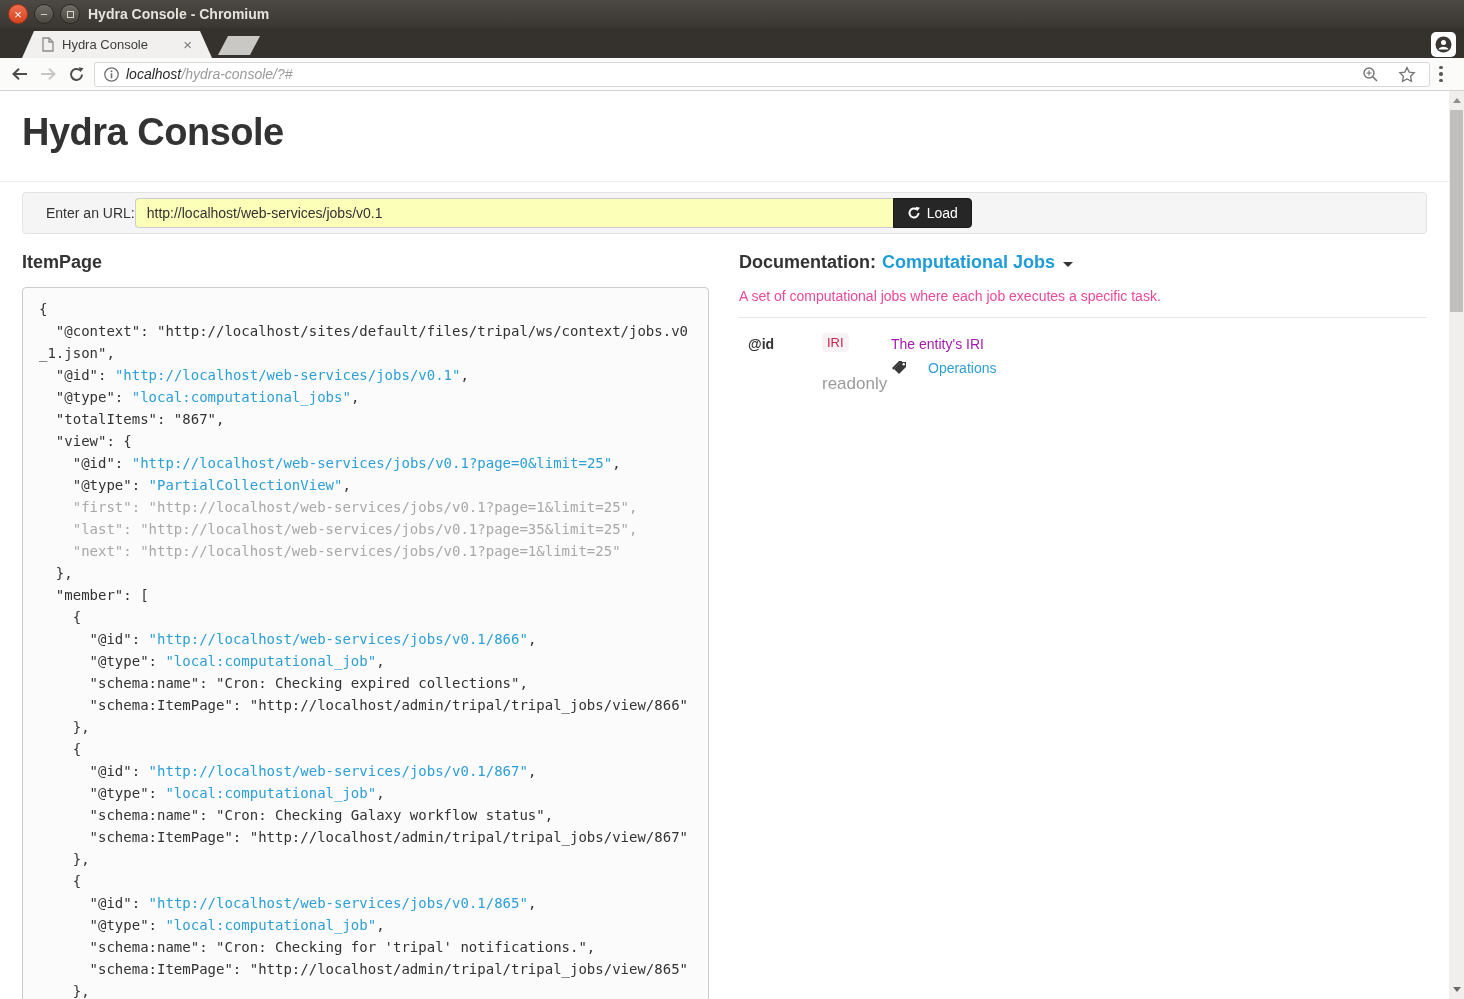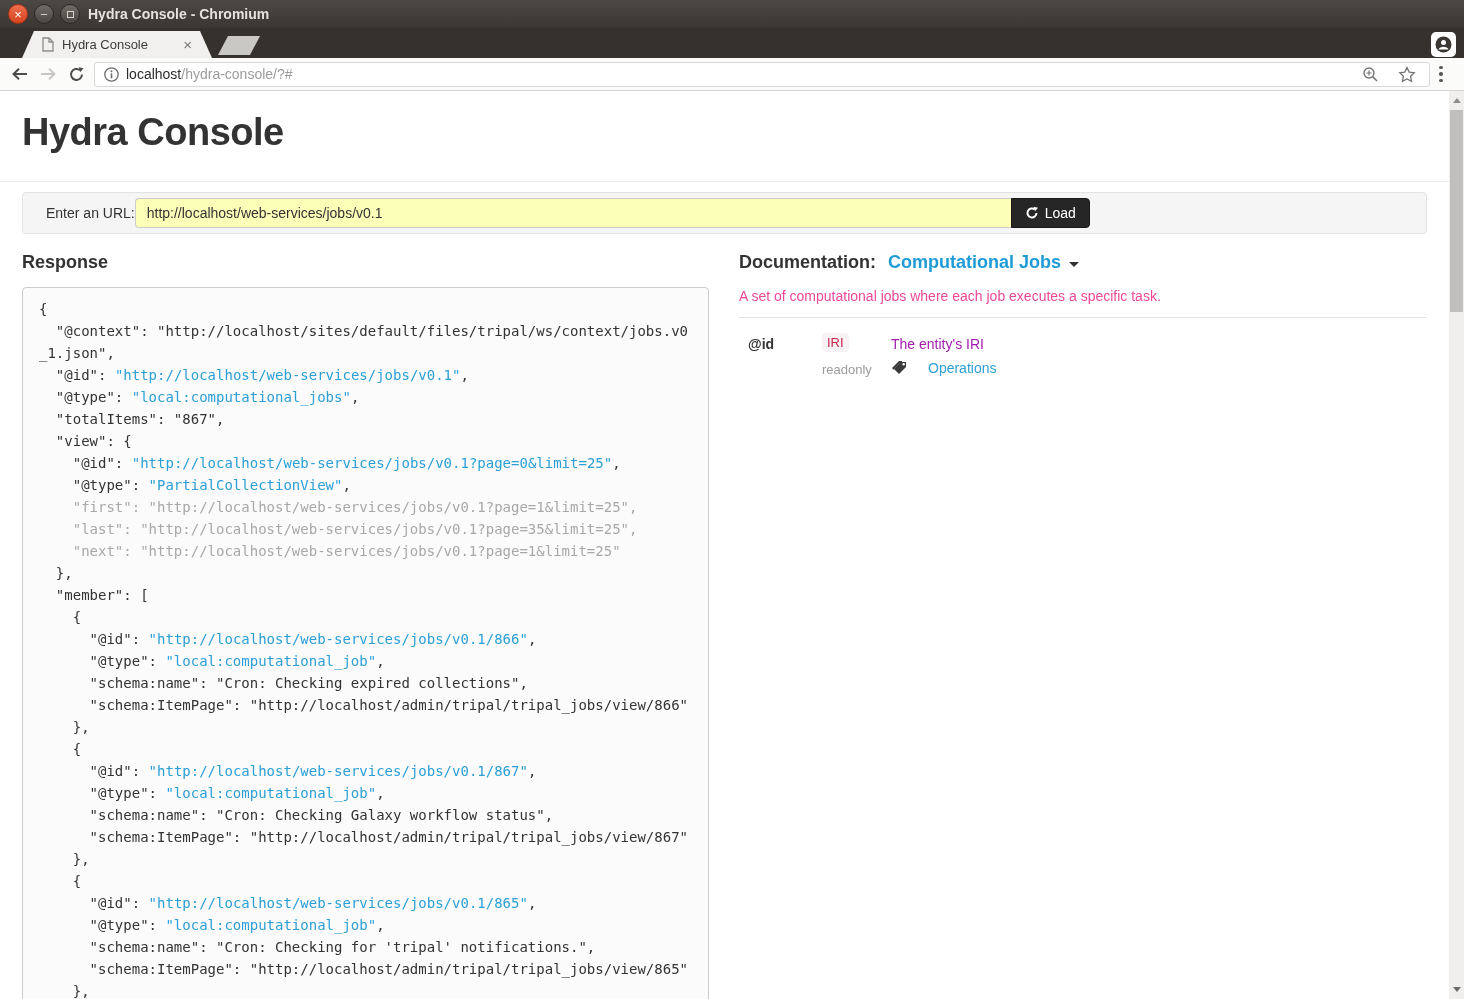--- a/index.html
+++ b/index.html
@@ -23,70 +23,70 @@
     clip-path:polygon(12px 0, calc(100% - 12px) 0, 100% 100%, 0 100%);
     display:flex; align-items:center; padding:0 20px; }
   .tab-label { font-size:13px; color:#3c3c3c; margin-left:8px; flex:1; }
   .tab-close { color:#7a7a7a; font-size:15px; line-height:1; cursor:default; }
   .newtab { position:absolute; left:218px; top:8px; width:42px; height:19px; background:#c9c8c5;
     clip-path:polygon(10px 0, 100% 0, calc(100% - 10px) 100%, 0 100%); }
   .avatar { position:absolute; right:8px; top:4px; width:25px; height:25px; background:#fff;
     border-radius:5px; display:flex; align-items:center; justify-content:center; }
 
   .toolbar { position:absolute; left:0; top:58px; width:100%; height:33px; background:#fbfbfa;
-    border-bottom:1px solid #d4d3d1; display:flex; align-items:center; }
+    border-bottom:1px solid #d4d3d1; display:flex; align-items:center;font-style:italic; }
   .navbtn { width:28px; display:flex; justify-content:center; }
   .urlbar { margin-left:4px; width:1336px; height:25px; background:#fff; border:1px solid #d9d9d9;
     border-radius:3px; display:flex; align-items:center; padding:0 9px; }
   .urlbar .host { font-size:14px; color:#2b2b2b; margin-left:7px; }
   .urlbar .path { font-size:14px; color:#9b9b9b; }
   .urlbar .spacer { flex:1; }
   .menu-dots { margin-left:9px; display:flex; flex-direction:column; gap:3px; }
   .menu-dots i { width:3.5px; height:3.5px; border-radius:50%; background:#5a5a5a; }
 
   
   .page { position:absolute; left:0; top:92px; width:1449px; height:907px; background:#fff; }
   h1 { font-size:38px; color:#333; margin:19px 22px 0; letter-spacing:-0.5px; }
   hr.rule { border:none; border-top:1px solid #eee; margin:27px 0 0; }
   .well { margin:10px 22px 0; height:42px; background:#f5f5f5; border:1px solid #e3e3e3;
     border-radius:4px; display:flex; align-items:center; padding-left:23px; }
   .well label { font-size:14px; color:#333; }
-  .well input { width:876px; height:30px; background:#fcffb8; border:1px solid #ccc;
+  .well input { width:758px; height:30px; background:#fcffb8; border:1px solid #ccc;
     border-right:none; border-radius:4px 0 0 4px; padding:0 11px; font-size:14px; color:#333;
     font-family:"Liberation Sans",sans-serif; outline:none; }
   .well button { width:79px; height:30px; background:#262626; color:#fff; border:1px solid #1a1a1a;
     border-radius:0 4px 4px 0; font-size:14px; display:flex; align-items:center;
     justify-content:center; gap:6px; cursor:pointer; font-family:"Liberation Sans",sans-serif; }
 
   .cols { display:flex; gap:30px; margin:18px 22px 0; }
   .col-left { width:687px; }
   .col-right { flex:1; }
   h2 { font-size:18px; color:#333; }
   .doc-h { display:flex; align-items:center; }
-  .doc-h .lead { margin-right:12px; }
+  .doc-h .lead { margin-right:6px; }
   .doc-link { color:#1f9cd7; text-decoration:none; font-weight:bold; cursor:pointer; }
   .caret { display:inline-block; width:0; height:0; border-left:5px solid transparent;
     border-right:5px solid transparent; border-top:5px solid #333; margin-left:8px; margin-top:3px; }
   .doc-desc { font-size:14px; color:#ec4899; margin-top:15px; }
   hr.rule2 { border:none; border-top:1px solid #e5e5e5; margin:13px 0 0; }
 
   .json-panel { margin-top:14px; width:687px; height:780px; background:#fbfbfb;
     border:1px solid #ccc; border-radius:4px; padding:10px 16px;
     font-family:"DejaVu Sans Mono", monospace; font-size:14px; line-height:22px; color:#333; }
   .json-line { white-space:pre-wrap; word-break:break-all; min-height:22px; }
   .seg-p { color:#333; }
   .seg-l { color:#2b9fd6; text-decoration:none; cursor:pointer; }
   .seg-m { color:#a8a8a8; }
 
   .prop-row { display:flex; padding:15px 0 0 9px; }
   .prop-name { width:74px; font-size:14px; font-weight:bold; color:#333; padding-top:3px; }
   .prop-mid { width:69px; }
   .badge-iri { font-family:Liberation Sans, sans-serif; font-size:13px; color:#c7254e;
     background:#f9f2f4; padding:2px 5px; border-radius:4px; }
-  .readonly { margin-top:11px; font-size:13px; color:#9b9b9b; }
+  .readonly { margin-top:23px; font-size:17px; color:#9b9b9b; }
   .prop-main { flex:1; }
   .prop-desc { font-size:14px; color:#a21caf; padding-top:3px; }
   .ops { margin-top:8px; display:flex; align-items:center; gap:21px; }
   .ops a { font-size:14px; color:#2b9fd6; text-decoration:none; cursor:pointer; }
 
   
   .scrollbar { position:absolute; right:0; top:91px; width:15px; height:908px; background:#f0efee; }
   .sb-up, .sb-down { position:absolute; left:0; width:15px; height:15px;
     display:flex; align-items:center; justify-content:center; }
   .sb-up { top:2px; } .sb-down { bottom:2px; }
@@ -182,21 +182,21 @@
       <svg width="14" height="14" viewBox="0 0 17 17">
         <path d="M14 8.5 a5.5 5.5 0 1 1 -2 -4.3" fill="none" stroke="#fff" stroke-width="2.4"></path>
         <polygon points="10.6,0.8 15.8,2 12.2,6.4" fill="#fff"></polygon>
       </svg>
       <span>Load</span>
     </button>
   </div>
 
   <div class="cols">
     <div class="col-left">
-      <h2>Response</h2>
+      <h2>ItemPage</h2>
       <div class="json-panel">
           <div class="json-line"><span class="seg-p">{</span></div>
           <div class="json-line"><span class="seg-p">  "@context": "http://localhost/sites/default/files/tripal/ws/context/jobs.v0_1.json",</span></div>
           <div class="json-line"><span class="seg-p">  "@id": </span><a class="seg-l">"http://localhost/web-services/jobs/v0.1"</a><span class="seg-p">,</span></div>
           <div class="json-line"><span class="seg-p">  "@type": </span><a class="seg-l">"local:computational_jobs"</a><span class="seg-p">,</span></div>
           <div class="json-line"><span class="seg-p">  "totalItems": "867",</span></div>
           <div class="json-line"><span class="seg-p">  "view": {</span></div>
           <div class="json-line"><span class="seg-p">    "@id": </span><a class="seg-l">"http://localhost/web-services/jobs/v0.1?page=0&amp;limit=25"</a><span class="seg-p">,</span></div>
           <div class="json-line"><span class="seg-p">    "@type": </span><a class="seg-l">"PartialCollectionView"</a><span class="seg-p">,</span></div>
           <div class="json-line"><span class="seg-m">    "first": "http://localhost/web-services/jobs/v0.1?page=1&amp;limit=25",</span></div>

